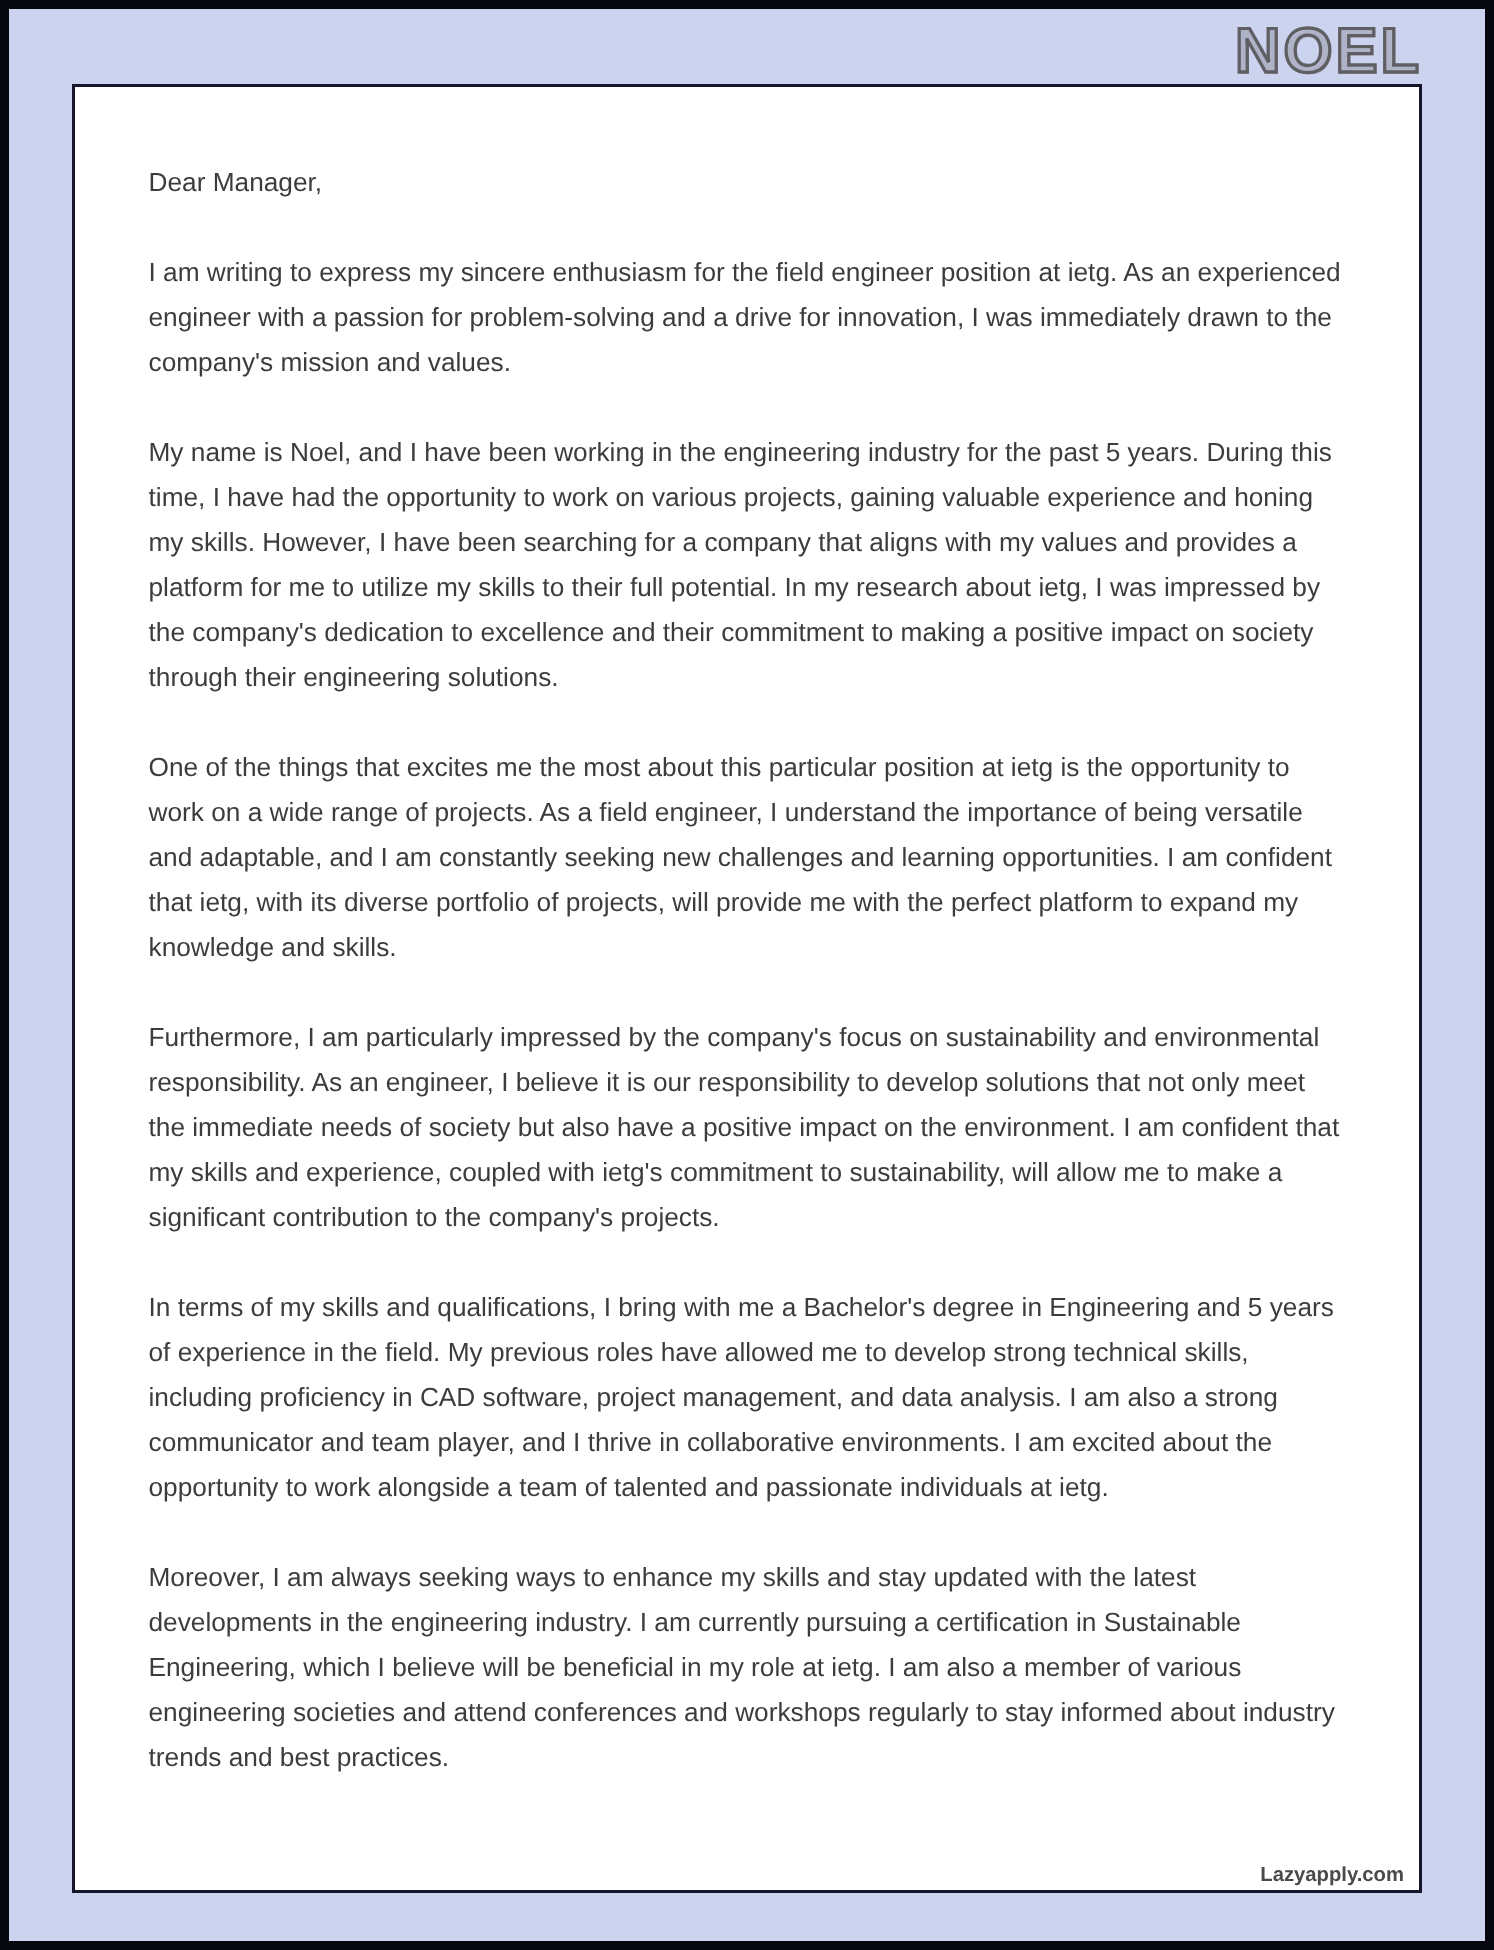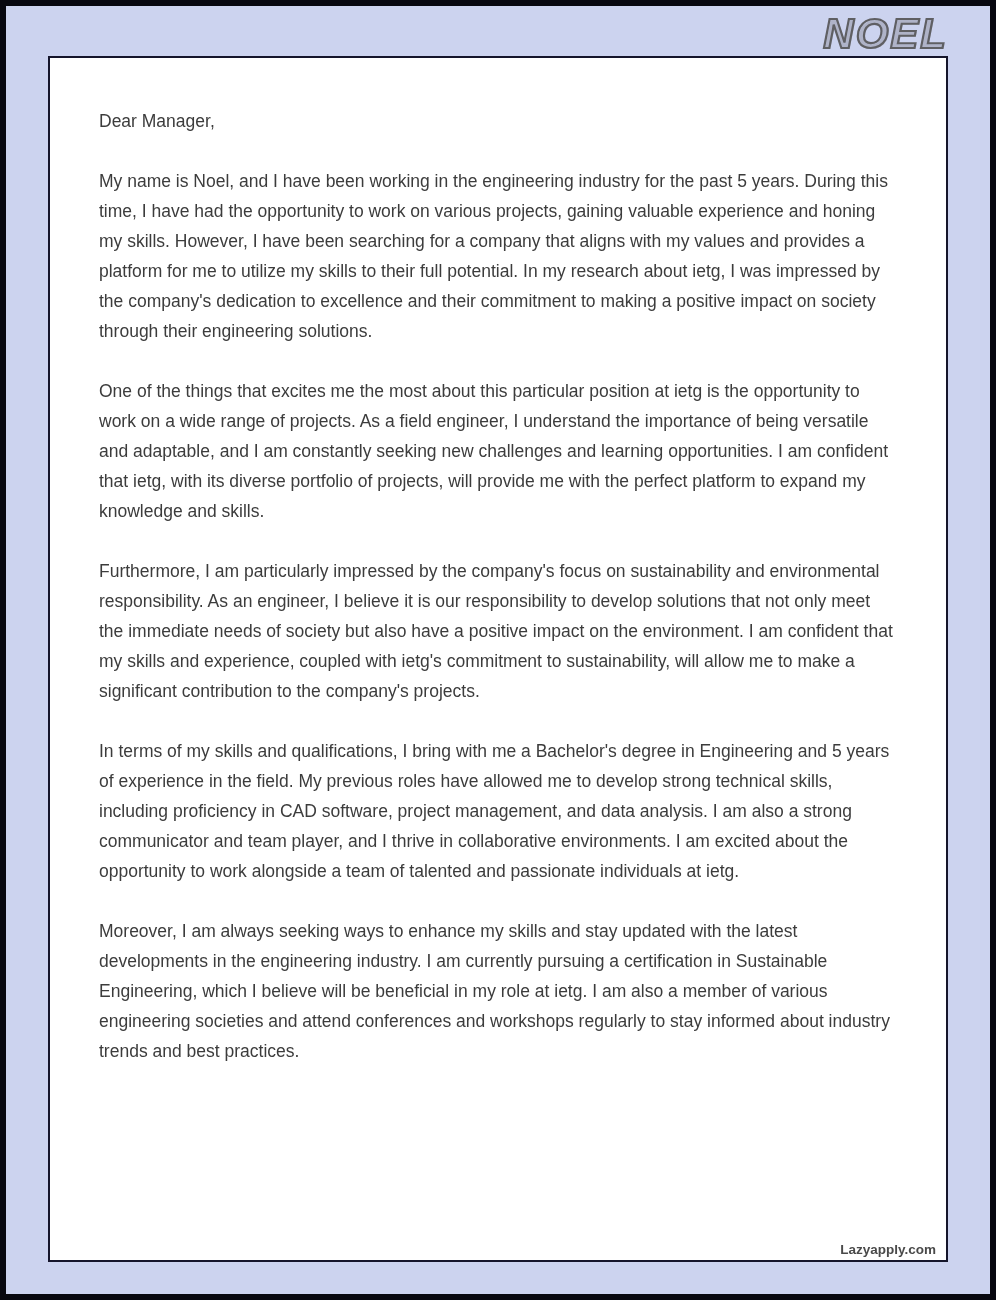--- a/index.html
+++ b/index.html
@@ -21,21 +21,20 @@
     position: absolute;
     top: 4px;
     right: 42px;
     font-size: 42px;
     font-weight: bold;
     letter-spacing: 2px;
     color: transparent;
     -webkit-text-stroke: 2.2px #5f5f63;
     text-shadow: 1px 1px 0 rgba(120,120,130,0.35);
     user-select: none;
-    font-style: italic;
   }
   .page {
     position: absolute;
     left: 42px;
     top: 50px;
     width: 900px;
     height: 1206px;
     box-sizing: border-box;
     background: #ffffff;
     border: 2px solid #15152b;
@@ -64,20 +63,21 @@
 </style>
 </head>
 <body>
 
 <div class="canvas">
 
   <div class="brand">NOEL</div>
 
   <div class="page">
     <p class="salutation">Dear Manager,</p>
+    <p>I am writing to express my sincere enthusiasm for the field engineer position at ietg. As an experienced engineer with a passion for problem-solving and a drive for innovation, I was immediately drawn to the company's mission and values.</p>
     <p>My name is Noel, and I have been working in the engineering industry for the past 5 years. During this time, I have had the opportunity to work on various projects, gaining valuable experience and honing my skills. However, I have been searching for a company that aligns with my values and provides a platform for me to utilize my skills to their full potential. In my research about ietg, I was impressed by the company's dedication to excellence and their commitment to making a positive impact on society through their engineering solutions.</p>
     <p>One of the things that excites me the most about this particular position at ietg is the opportunity to work on a wide range of projects. As a field engineer, I understand the importance of being versatile and adaptable, and I am constantly seeking new challenges and learning opportunities. I am confident that ietg, with its diverse portfolio of projects, will provide me with the perfect platform to expand my knowledge and skills.</p>
     <p>Furthermore, I am particularly impressed by the company's focus on sustainability and environmental responsibility. As an engineer, I believe it is our responsibility to develop solutions that not only meet the immediate needs of society but also have a positive impact on the environment. I am confident that my skills and experience, coupled with ietg's commitment to sustainability, will allow me to make a significant contribution to the company's projects.</p>
     <p>In terms of my skills and qualifications, I bring with me a Bachelor's degree in Engineering and 5 years of experience in the field. My previous roles have allowed me to develop strong technical skills, including proficiency in CAD software, project management, and data analysis. I am also a strong communicator and team player, and I thrive in collaborative environments. I am excited about the opportunity to work alongside a team of talented and passionate individuals at ietg.</p>
     <p>Moreover, I am always seeking ways to enhance my skills and stay updated with the latest developments in the engineering industry. I am currently pursuing a certification in Sustainable Engineering, which I believe will be beneficial in my role at ietg. I am also a member of various engineering societies and attend conferences and workshops regularly to stay informed about industry trends and best practices.</p>
   </div>
 
   <div class="watermark">Lazyapply.com</div>
 
 </div>

